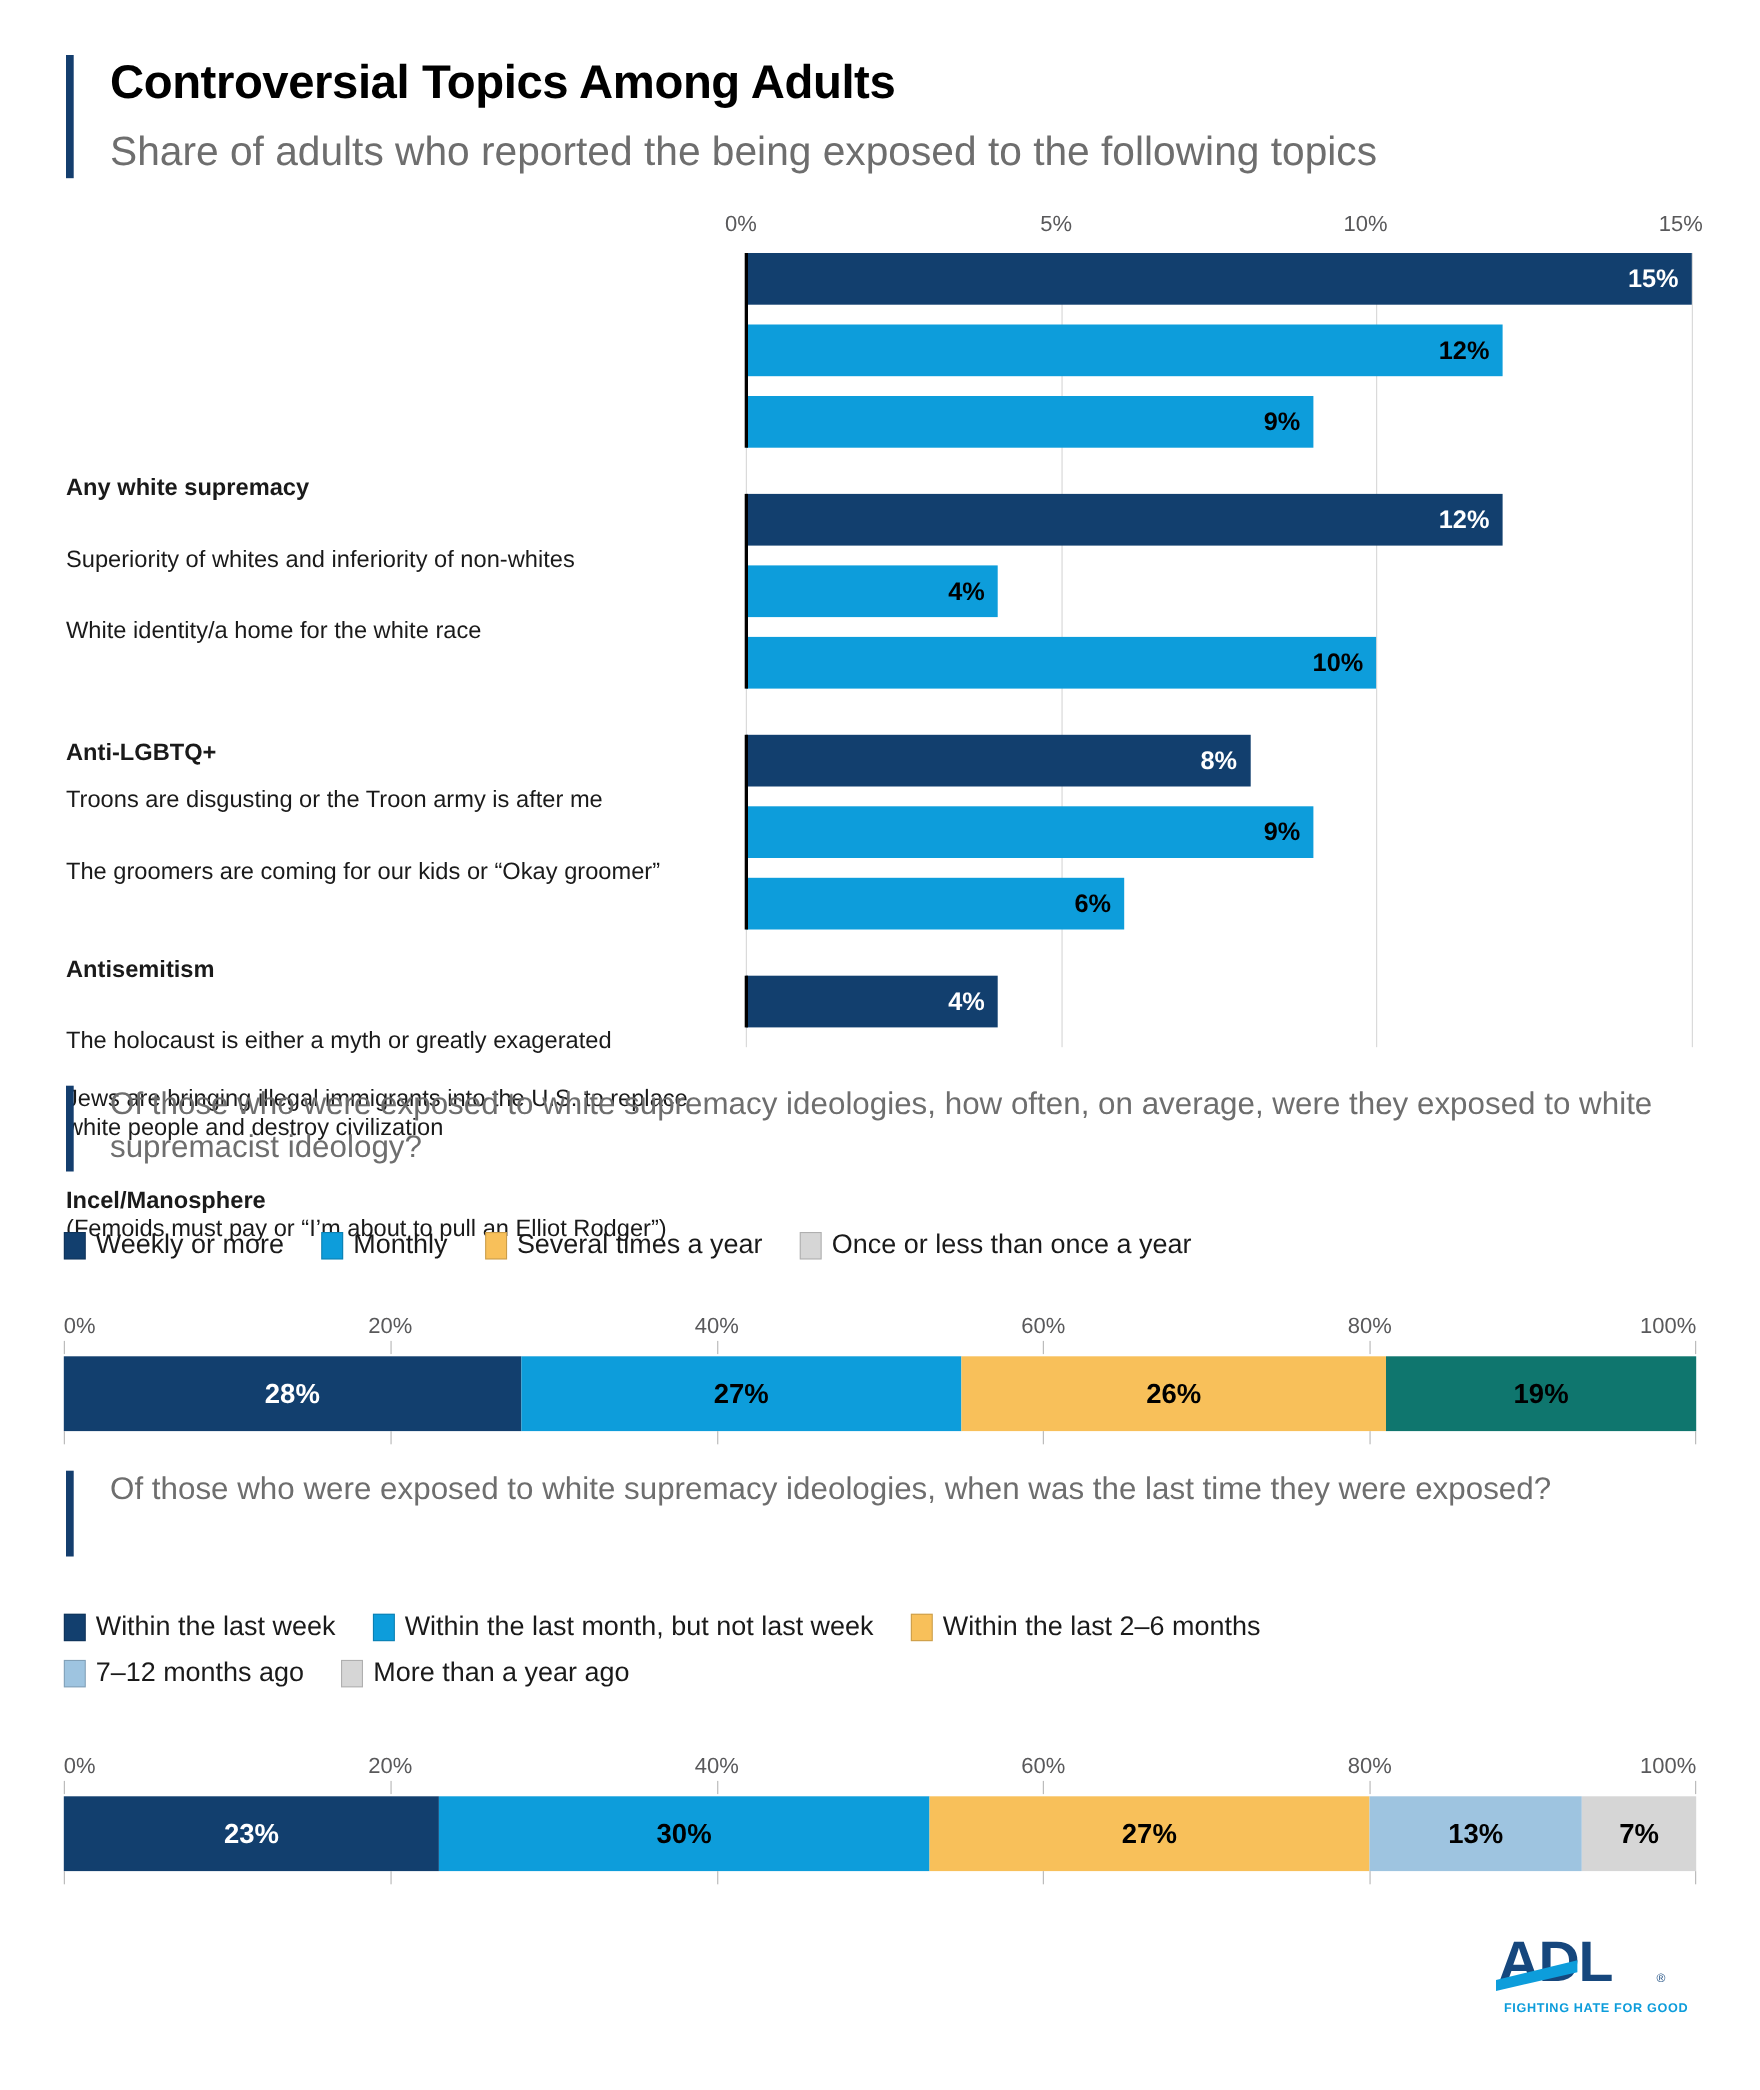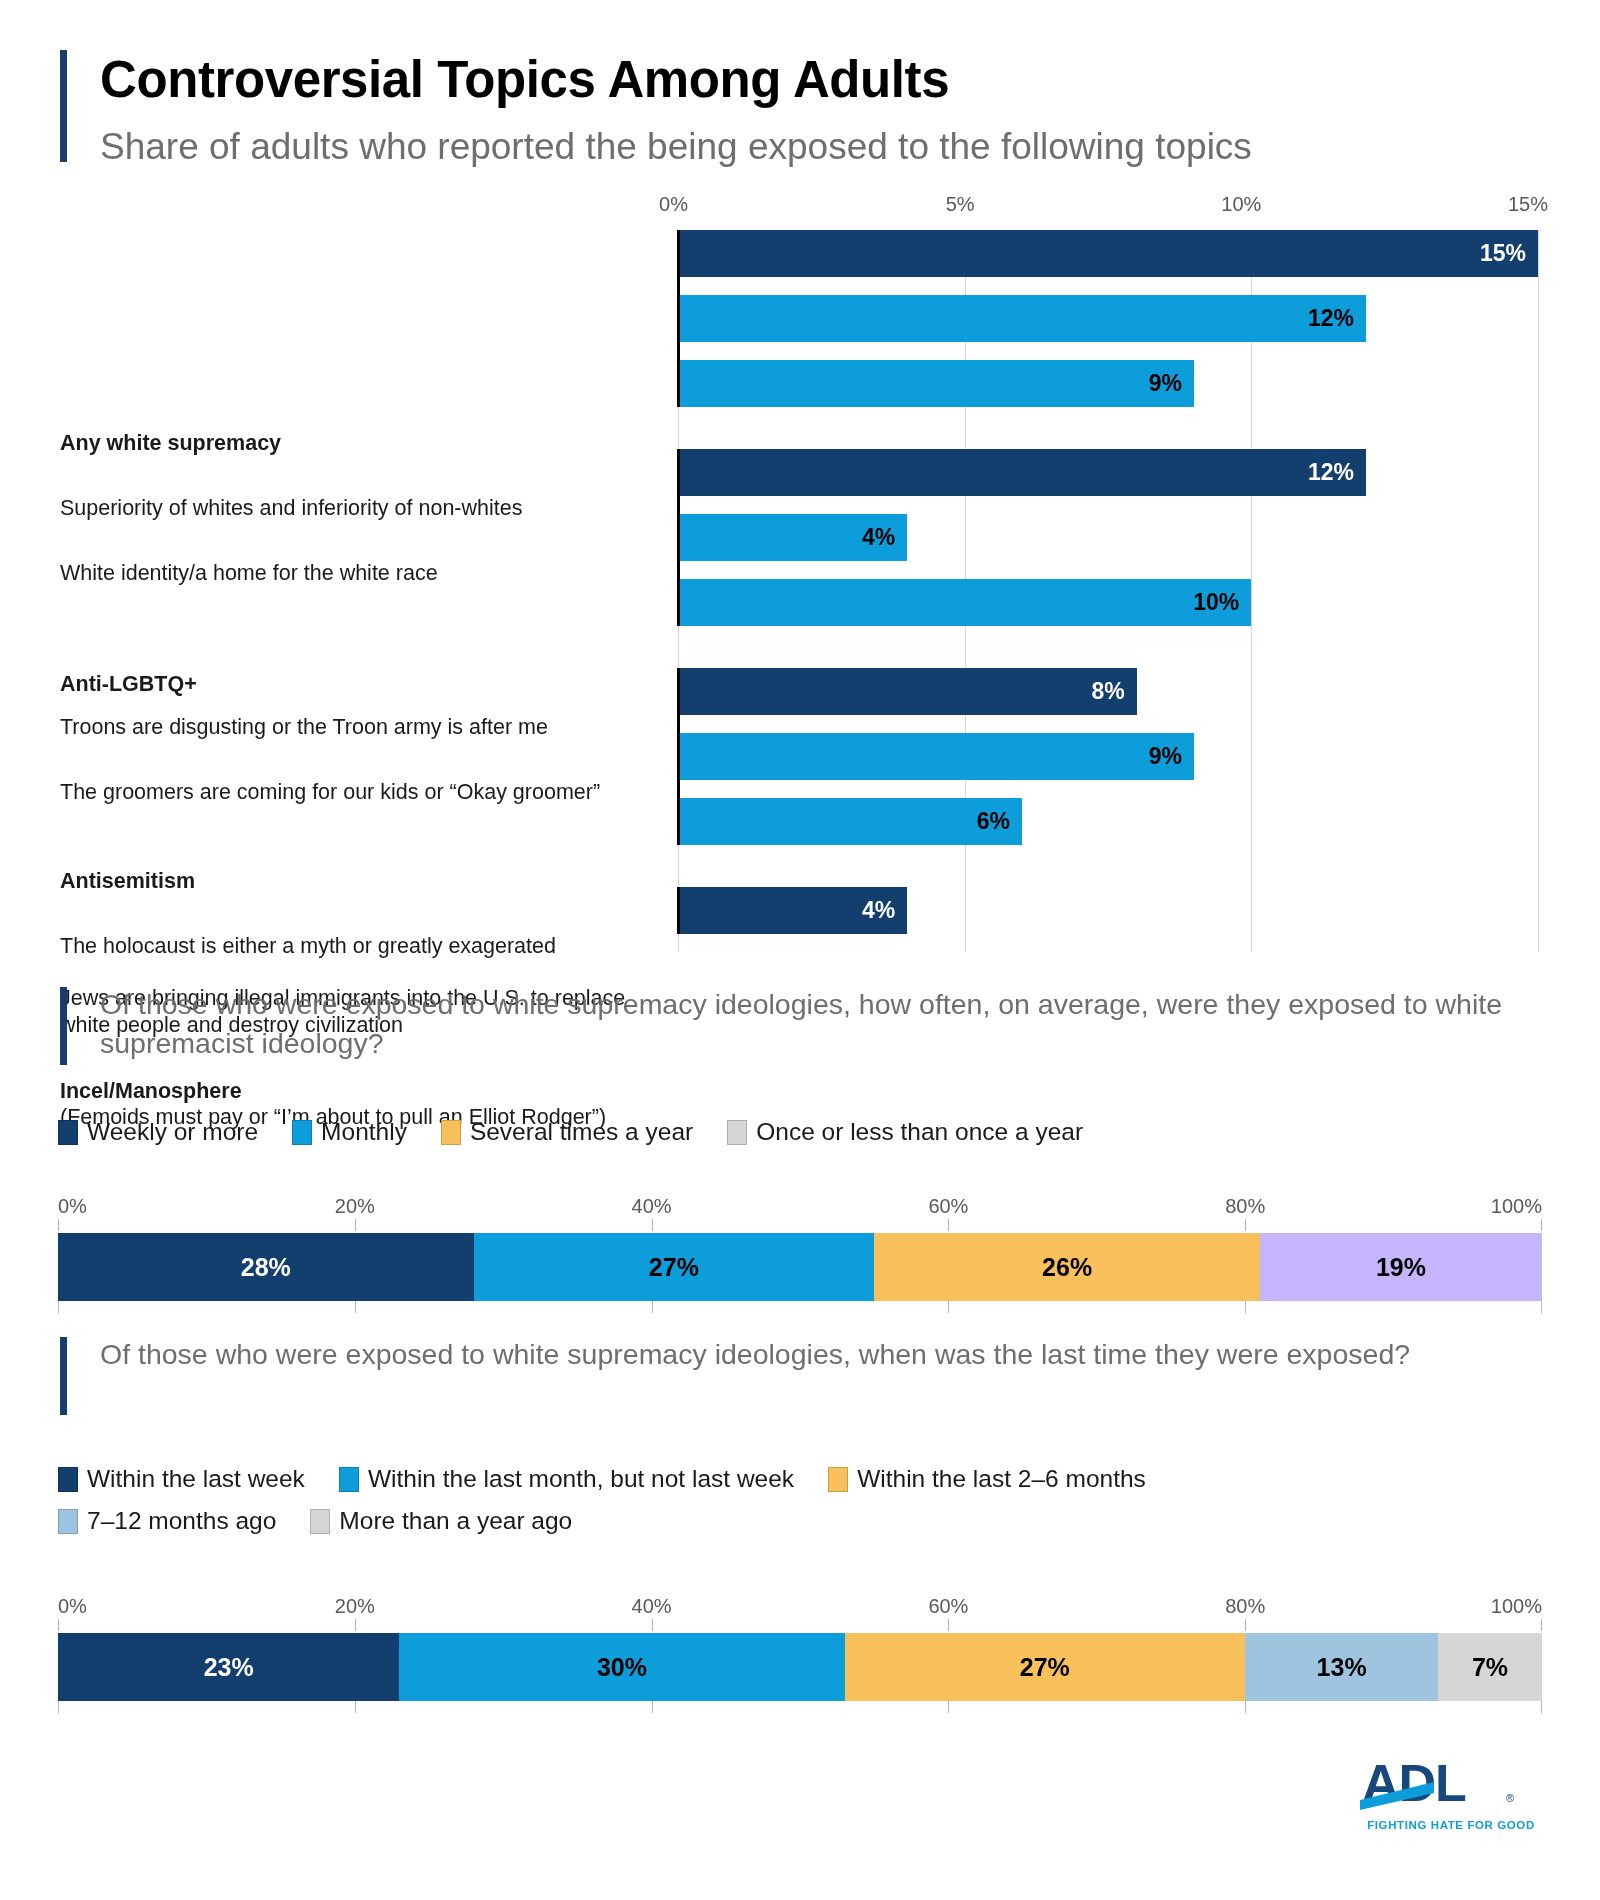--- a/index.html
+++ b/index.html
@@ -13,21 +13,21 @@
   .page { position: relative; width: 1600px; height: 1900px; }
 
   
   .header { position: absolute; left: 60px; top: 50px; width: 1480px; }
   .header-rule {
     position: absolute; left: 0; top: 0; width: 7px; height: 112px;
     background: #143e6e;
   }
   .header-text { padding-left: 40px; }
   .title {
-    font-size: 51px; font-weight: bold; letter-spacing: -0.4px;
+    font-size: 43px; font-weight: bold; letter-spacing: -0.4px;
     color: #000; line-height: 1.08; padding-top: 2px;
   }
   .subtitle {
     font-size: 37px; color: #6e6e6e; font-weight: 400;
     margin-top: 20px; line-height: 1.1;
   }
 
   
   .chart1 { position: absolute; left: 0; top: 190px; width: 1600px; height: 770px; }
   .plot1 {
@@ -221,21 +221,21 @@
         <div class="stk-tickmark" style="left: 890.4px; top: 24px;"></div>
         <div class="stk-tick-lbl" style="left: 1187.2px; transform: translateX(-50%);">80%</div>
         <div class="stk-tickmark" style="left: 1187.2px; top: 24px;"></div>
         <div class="stk-tick-lbl" style="left: 1484px; transform: translateX(-100%);">100%</div>
         <div class="stk-tickmark" style="left: 1483px; top: 24px;"></div>
       </div>
       <div class="stk-bar" style="margin-top: 6px;">
         <div class="stk-seg" style="width: 28%; background: rgb(18, 63, 110); color: rgb(255, 255, 255);">28%</div>
         <div class="stk-seg" style="width: 27%; background: rgb(13, 157, 219); color: rgb(0, 0, 0);">27%</div>
         <div class="stk-seg" style="width: 26%; background: rgb(248, 192, 90); color: rgb(0, 0, 0);">26%</div>
-        <div class="stk-seg" style="width: 19%; background: #c4b5fd; color: rgb(0, 0, 0);">19%</div>
+        <div class="stk-seg" style="width: 19%; background: #0f766e; color: rgb(0, 0, 0);">19%</div>
       </div>
       <div class="stk-bottom">
         <div class="stk-tickmark" style="left: 0px; top: 0px;"></div>
         <div class="stk-tickmark" style="left: 296.8px; top: 0px;"></div>
         <div class="stk-tickmark" style="left: 593.6px; top: 0px;"></div>
         <div class="stk-tickmark" style="left: 890.4px; top: 0px;"></div>
         <div class="stk-tickmark" style="left: 1187.2px; top: 0px;"></div>
         <div class="stk-tickmark" style="left: 1483px; top: 0px;"></div>
       </div>
     </div>

